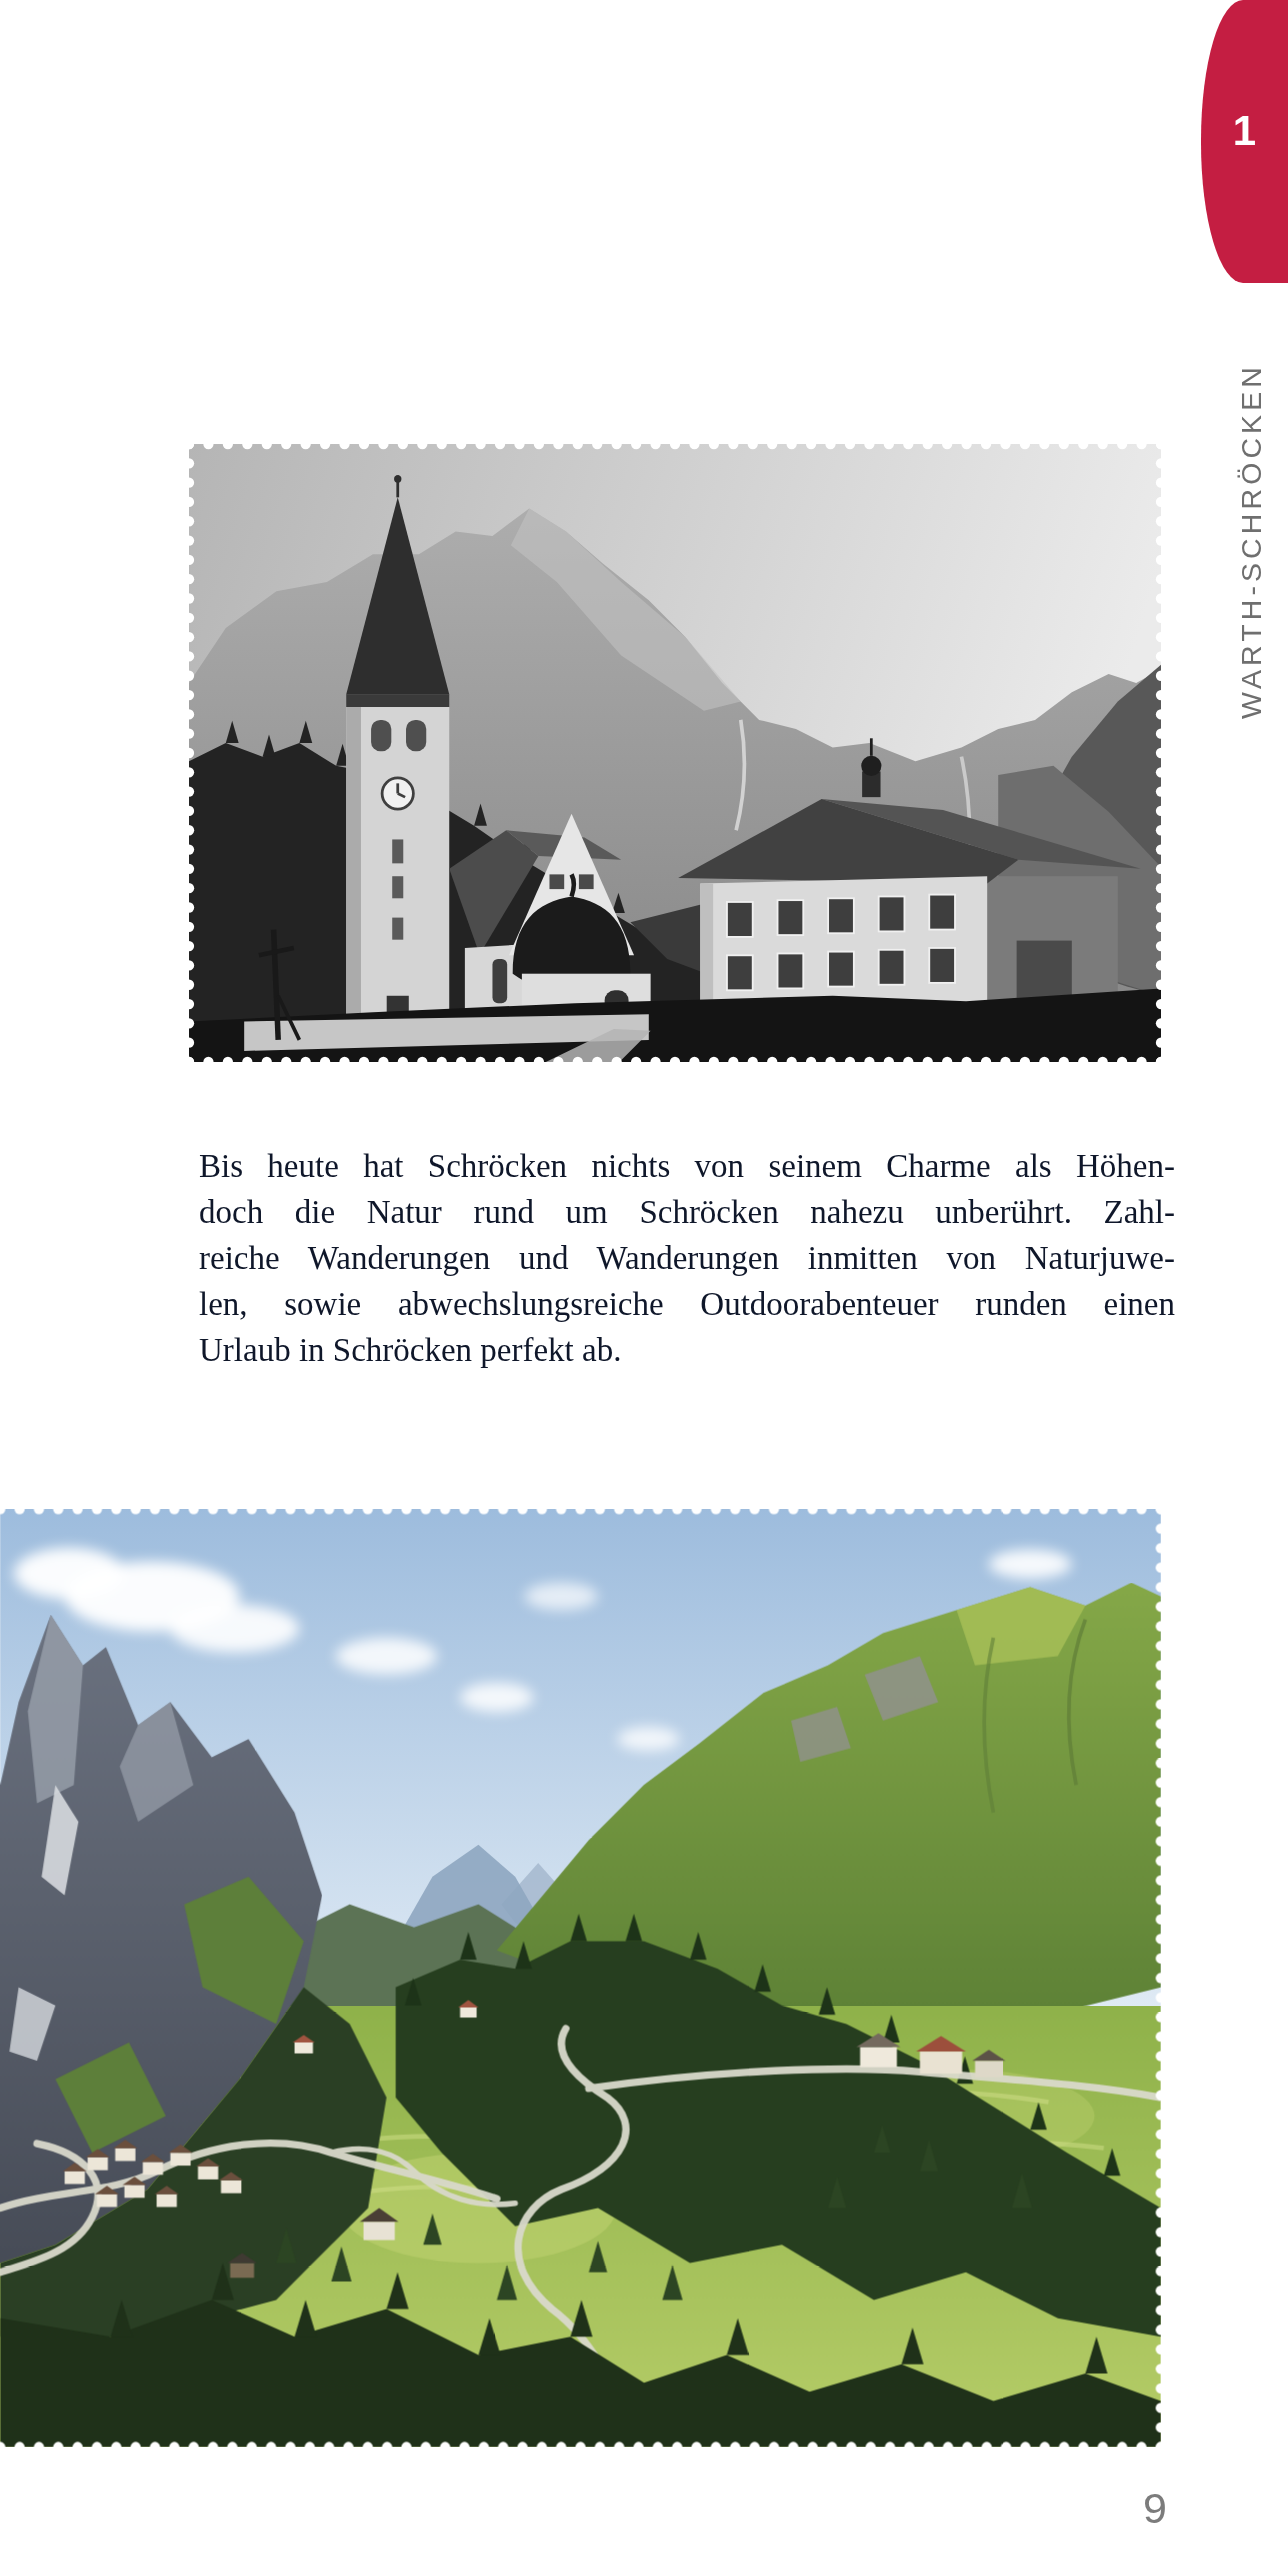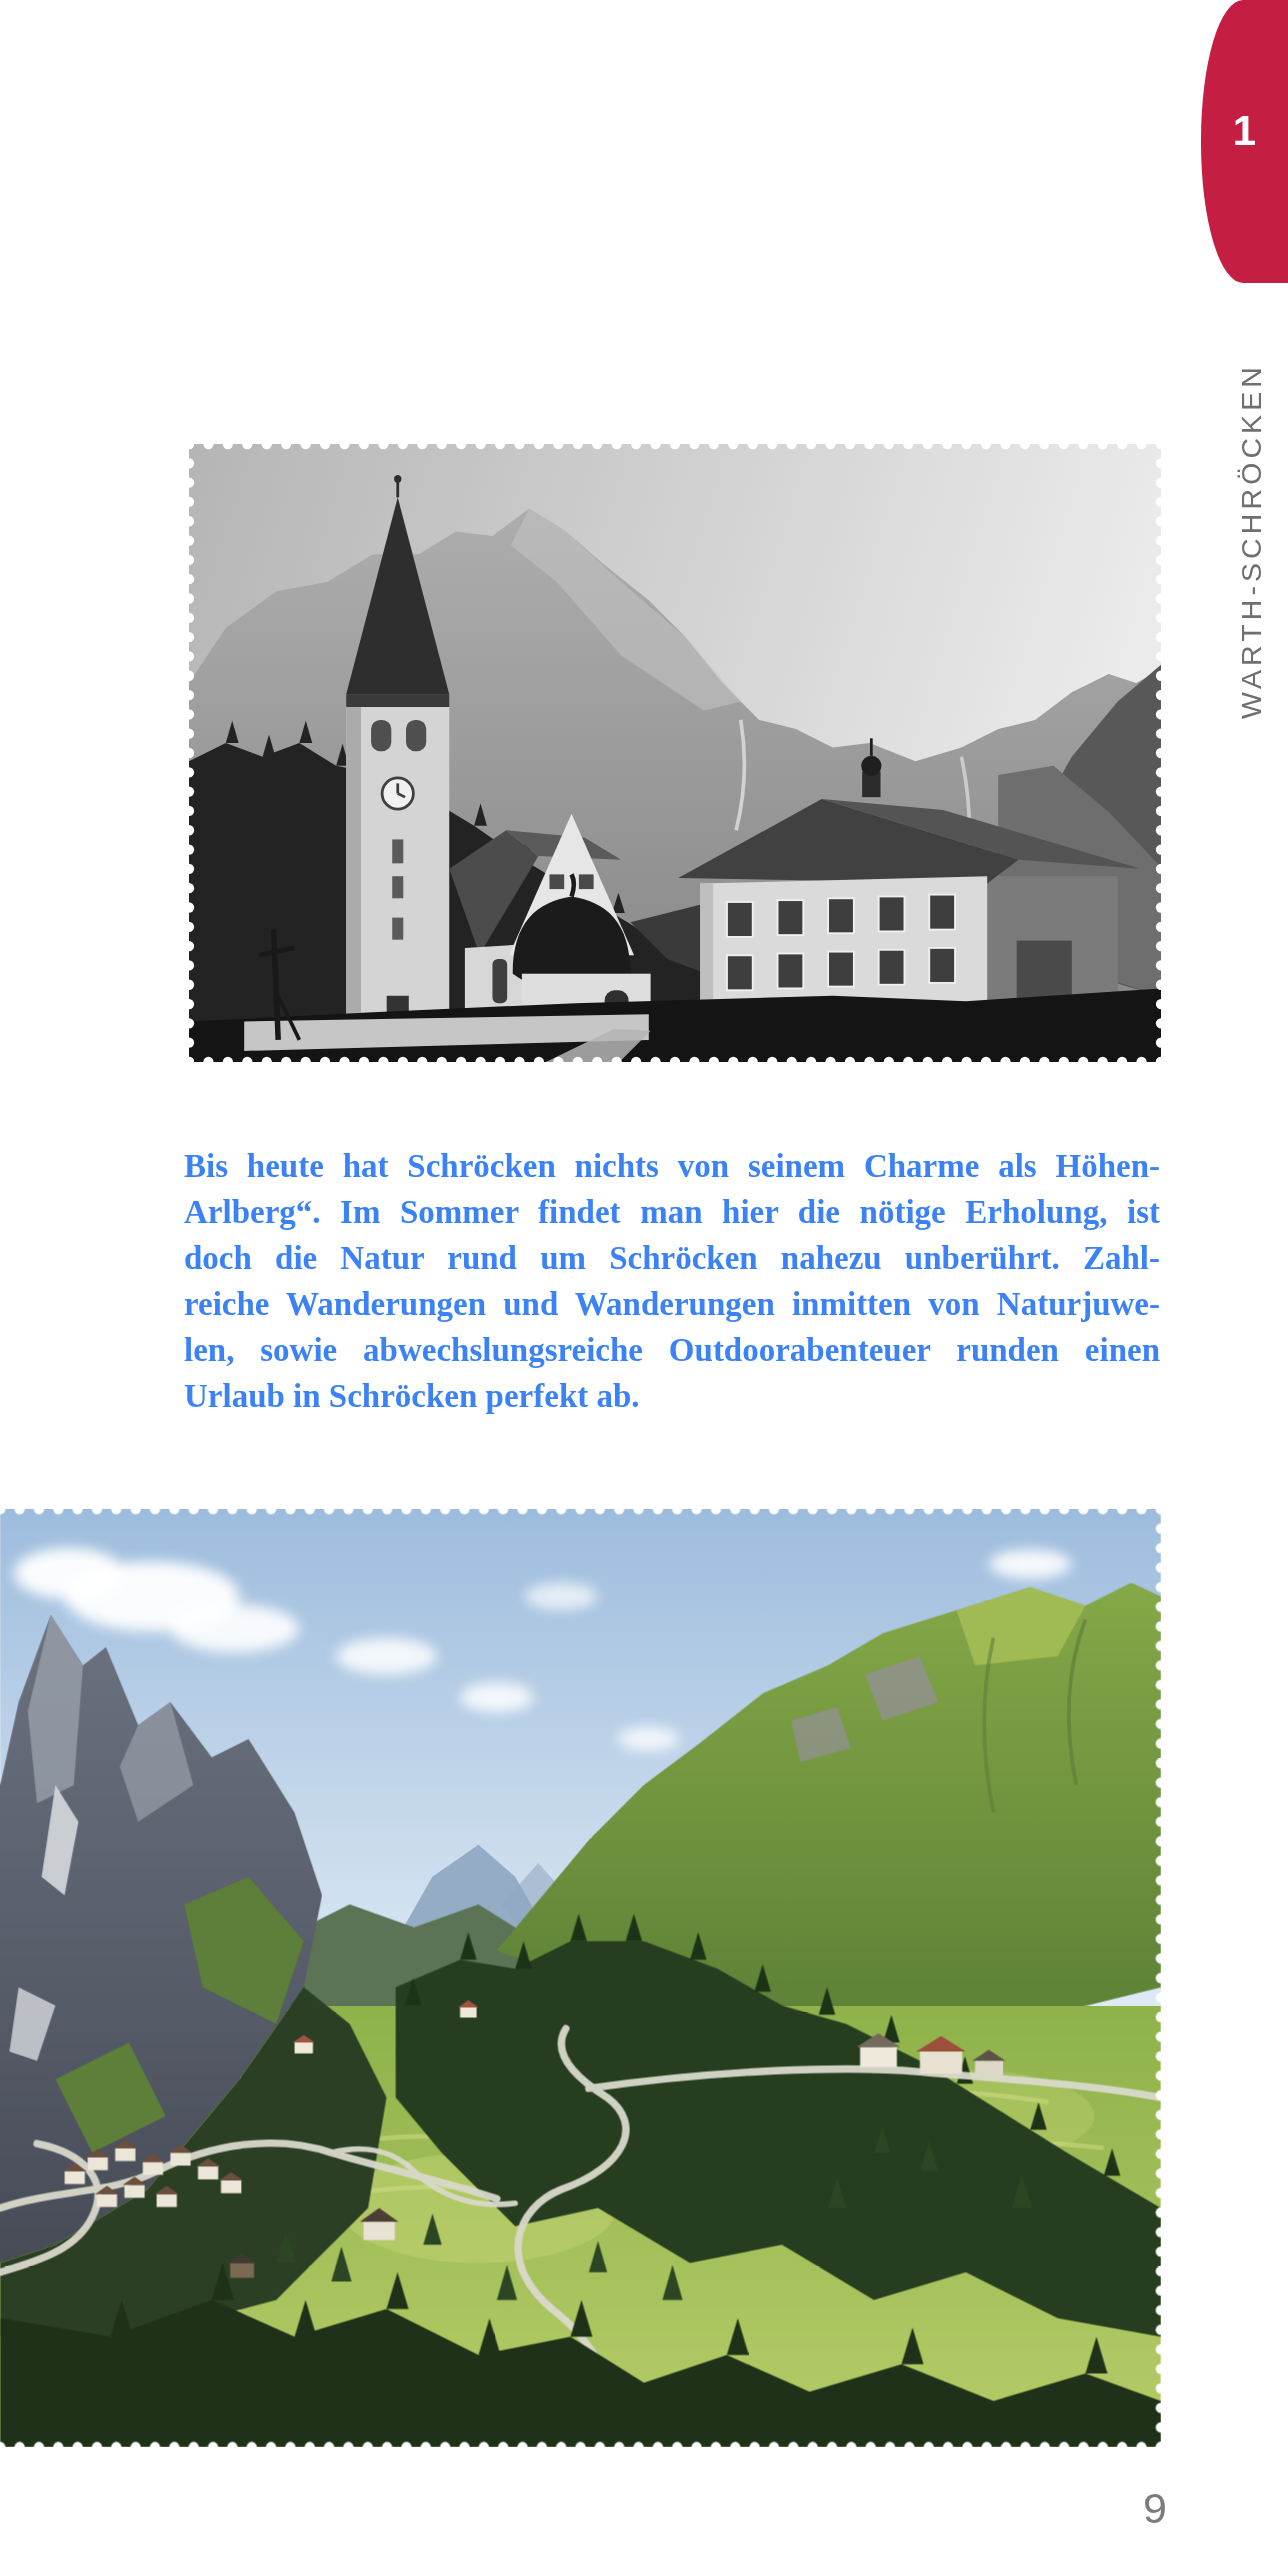--- a/index.html
+++ b/index.html
@@ -28,22 +28,22 @@
     white-space: nowrap;
   }
 
   
   .photo { position: absolute; }
   .photo svg { display: block; width: 100%; height: 100%; }
   .photo-bw    { left: 189px; top: 444px;  width: 972px; height: 618px; }
   .photo-color { left: 0px;   top: 1509px; width: 1161px; height: 938px; }
 
   
-  .body-text { position: absolute; left: 184px; top: 1143px; width: 976px;
-               color: #3b82f6; font-family: "Liberation Serif", serif; font-weight: bold; }
+  .body-text { position: absolute; left: 199px; top: 1143px; width: 976px;
+               color: #0f172a; font-family: "Liberation Serif", serif; }
   .body-text .line {
     height: 46px; line-height: 46px; font-size: 33px;
     text-align: justify; text-align-last: justify; white-space: nowrap;
   }
   .body-text .line.last { text-align: center; text-align-last: left; }
 
   
   .page-number {
     position: absolute; left: 1086px; top: 2484px; width: 81px;
     text-align: right; font-size: 43px; color: #7c7c7c;
@@ -328,21 +328,20 @@
           <circle cx="1057" cy="609" r="5.6"></circle>
           <circle cx="1057" cy="630" r="5.6"></circle>
           <circle cx="1057" cy="651" r="5.6"></circle>
           <circle cx="1057" cy="672" r="5.6"></circle>
         </g>
     </svg>
   </div>
 
   <div class="body-text">
     <div class="line">Bis heute hat Schröcken nichts von seinem Charme als Höhen-</div>
-    <div class="line">Arlberg“. Im Sommer findet man hier die nötige Erholung, ist</div>
     <div class="line">doch die Natur rund um Schröcken nahezu unberührt. Zahl-</div>
     <div class="line">reiche Wanderungen und Wanderungen inmitten von Naturjuwe-</div>
     <div class="line">len, sowie abwechslungsreiche Outdoorabenteuer runden einen</div>
     <div class="line last">Urlaub in Schröcken perfekt ab.</div>
   </div>
 
   <div class="photo photo-color">
     <svg viewBox="0 0 1262 1020" xmlns="http://www.w3.org/2000/svg">
       <defs>
         <linearGradient id="cpSky" x1="0" y1="0" x2="0" y2="1">

